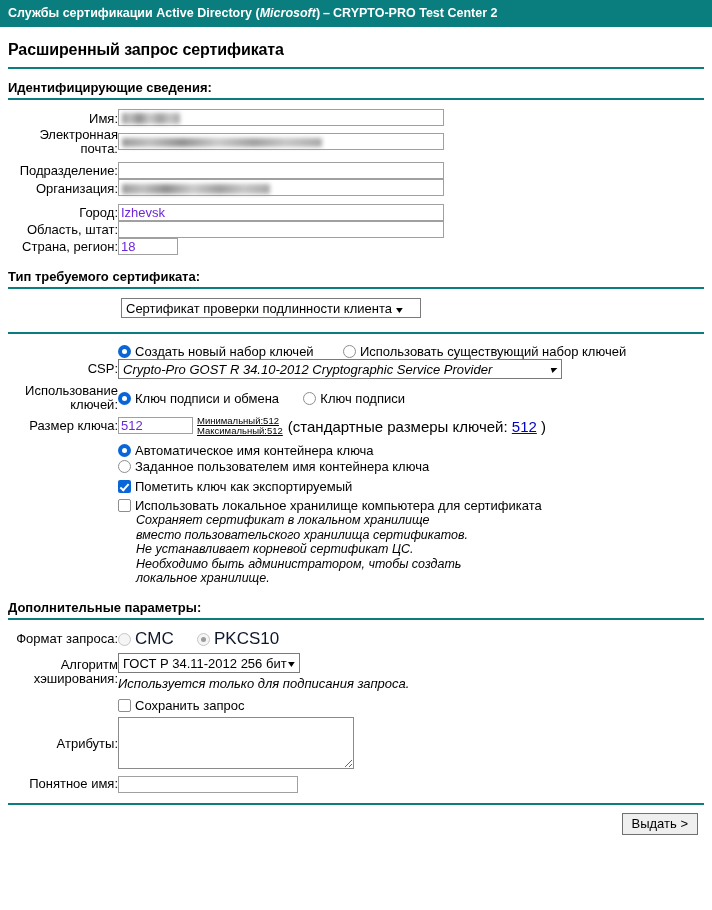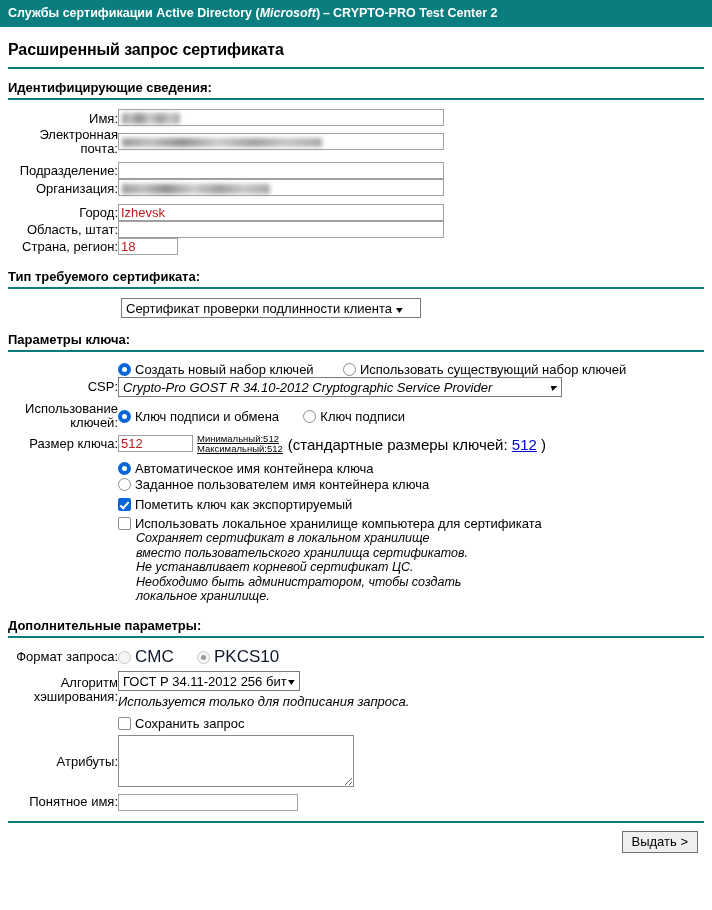--- a/index.html
+++ b/index.html
@@ -81,21 +81,21 @@
   td.lbl.narrow { width: 110px; }
 
   input.txt {
     font-family: "Liberation Sans", sans-serif;
     font-size: 13px;
     border: 1px solid #a0a0a0;
     background: #ffffff;
     padding: 1px 2px;
     height: 17px;
     box-sizing: border-box;
-    color: #b91c1c;
+    color: #6d28d9;
     outline: none;
   }
   input.txt.w326 { width: 326px; }
   input.txt.w60  { width: 60px; }
   input.txt.w75  { width: 75px; }
   input.txt.w180 { width: 180px; }
 
   
   .maskwrap {
     position: relative;
@@ -355,21 +355,20 @@
 
   <h2 class="section">Тип требуемого сертификата:</h2>
   <div class="rule-thin"></div>
 
   <div class="indent">
     <span class="select w-certtype"><span>Сертификат проверки подлинности клиента</span><span class="caret">▾</span></span>
   </div>
 
   <div class="spacer14"></div>
 
-  <h2 class="section">Параметры ключа:</h2>
   <div class="rule-thin"></div>
 
   <table class="formtbl">
     <tbody>
         <tr>
       <td class="lbl narrow"></td>
       <td>
         <label class="opt"><span class="ctl radio checked"></span><span>Создать новый набор ключей</span></label>
         <span style="display:inline-block;width:22px"></span>
         <label class="opt"><span class="ctl radio"></span><span>Использовать существующий набор ключей</span></label>

